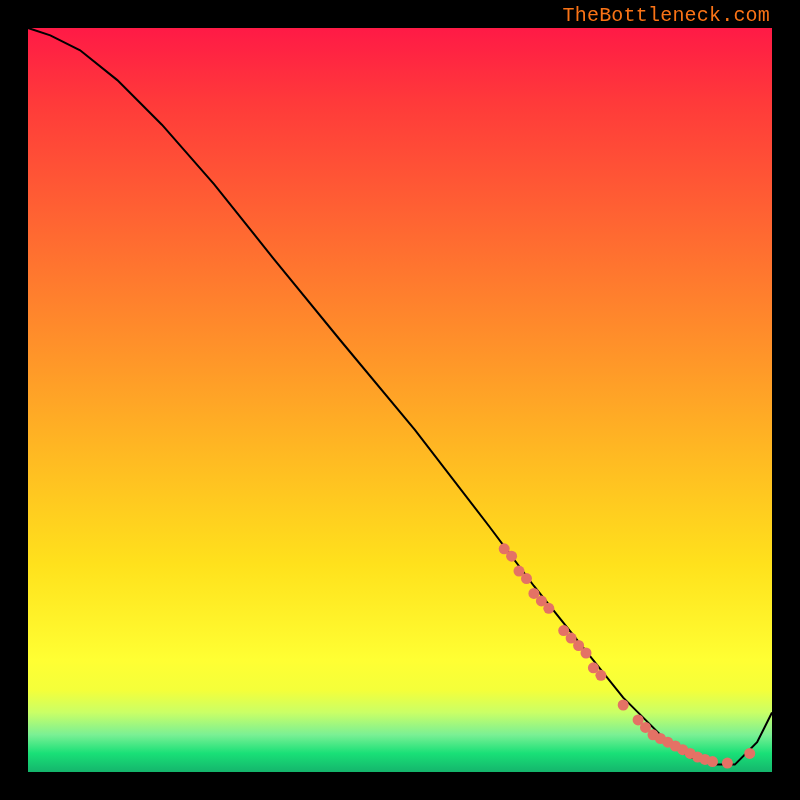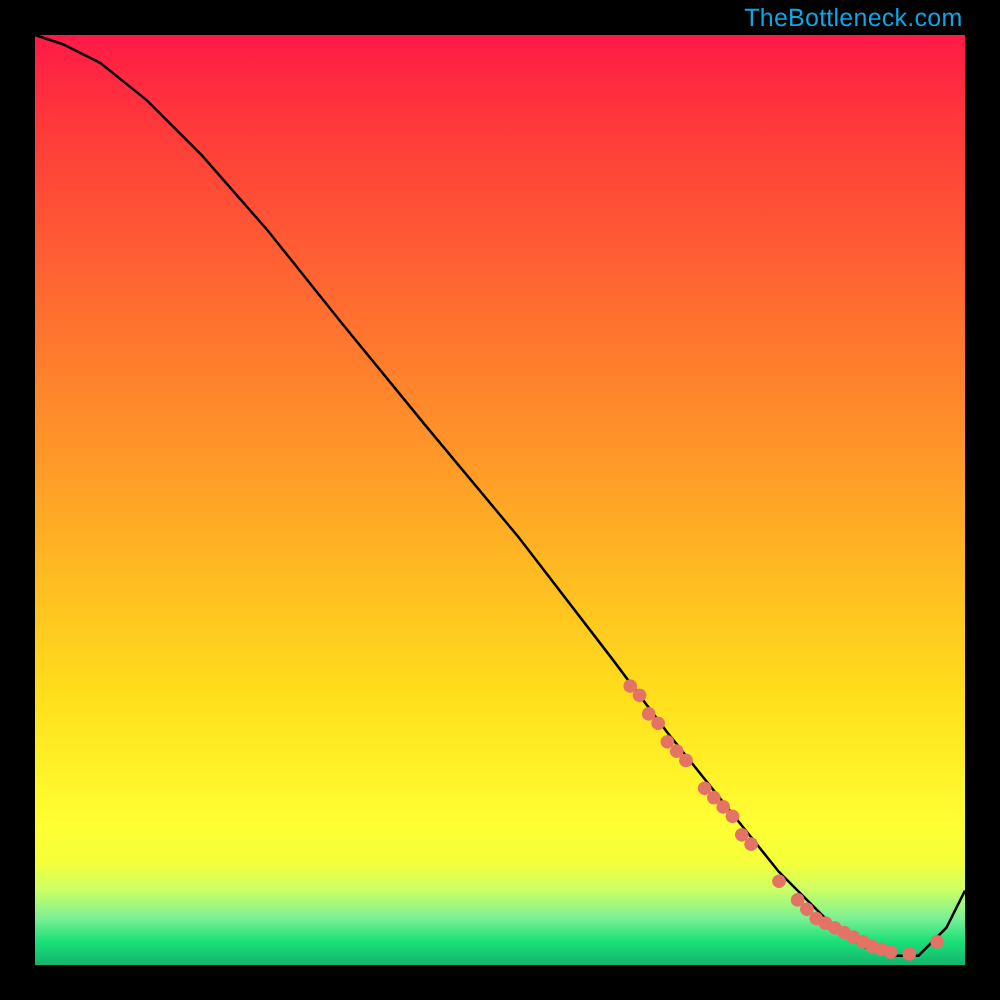--- a/index.html
+++ b/index.html
@@ -38,25 +38,26 @@
       #caff66 92%,
       #7af094 95%,
       #19e077 97.5%,
       #14b56c 100%
     );
   }
   .watermark {
     position: absolute;
     top: 4px;
     right: 30px;
-    color: #0ea5e9;
+    color: #f97316;
     font-size: 20px;
     font-weight: 400;
     letter-spacing: 0.2px;
     user-select: none;
+    font-family: Liberation Mono, monospace;
   }
   svg.curve {
     position: absolute;
     left: 0;
     top: 0;
     width: 744px;
     height: 744px;
     overflow: visible;
   }
   .curve-path {

